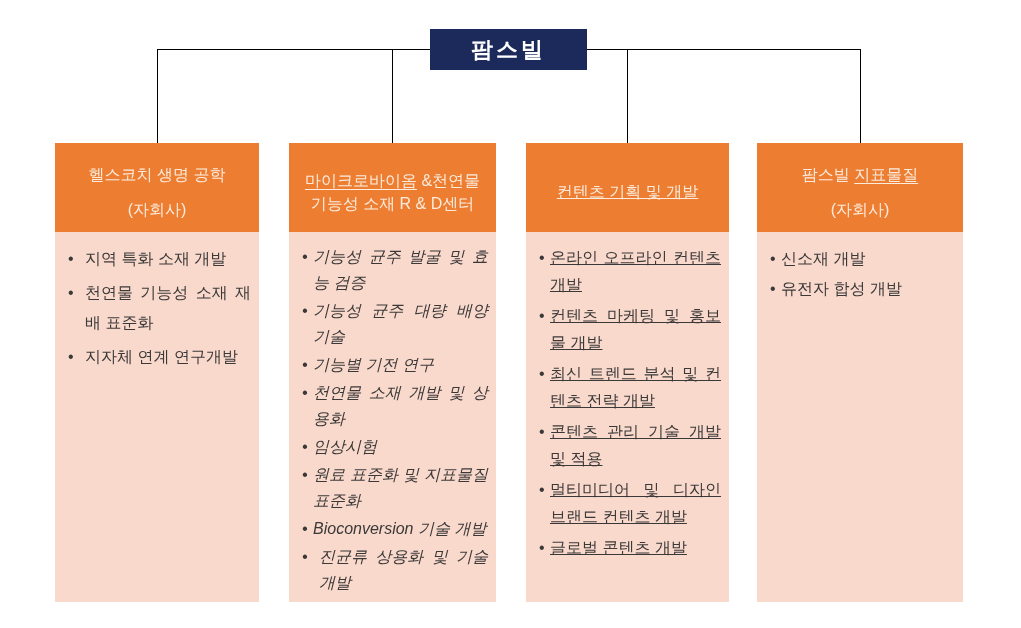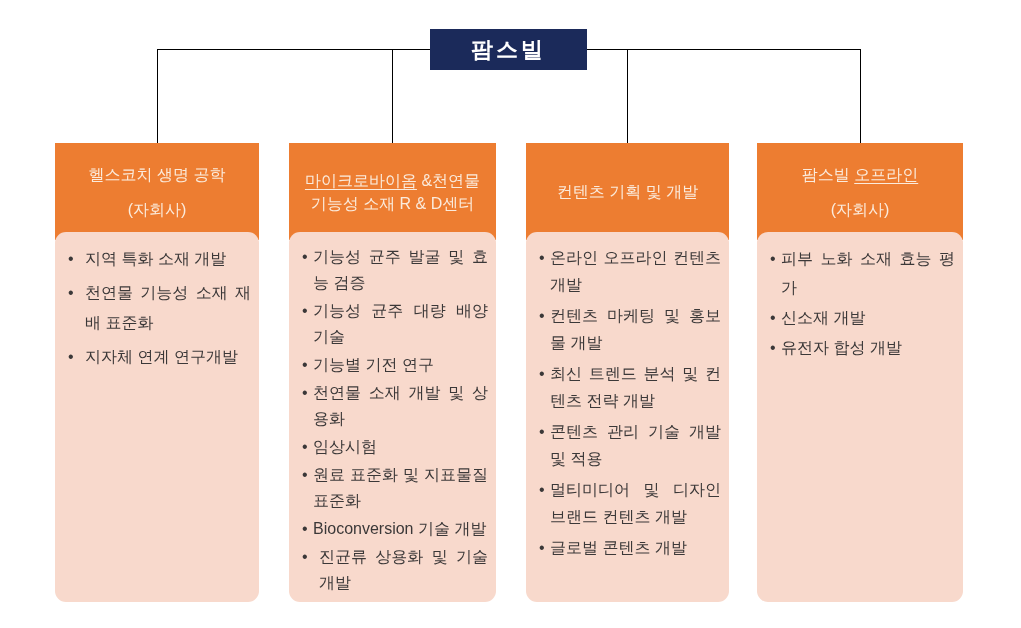--- a/index.html
+++ b/index.html
@@ -35,37 +35,36 @@
     background:#ED7D31; color:#FBEBDC;
     display:flex; flex-direction:column; align-items:center; justify-content:center;
     text-align:center; font-size:16px; line-height:23px;
     padding:0 6px; box-sizing:border-box;
   }
   .col-header .gap2 { height:12px; }
   .col-body {
     position:absolute; top:232px; height:370px;
     background:#F8D9CC; color:#3B3838;
     box-sizing:border-box;
-    border-radius:11px;
   }
   .c1 { left:55px;  width:204px; }
   .c2 { left:289px; width:207px; }
-  .c3 { left:526px; width:203px; }
+  .c3 { left:526px; width:203px;text-decoration:underline; }
   .c4 { left:757px; width:206px; }
 
   .col-body ul { margin:0; padding:12px 8px 0 13px; list-style:none; }
   .col-body li {
     position:relative; padding-left:11px;
     font-size:16px; text-align:justify; word-break:break-all;
   }
   .col-body li::before { content:"\2022"; position:absolute; left:0; }
   .col-body li.sp { padding-left:17px; }
 
   .body1 li { line-height:30px; margin-bottom:4px; }
-  .body2 li { line-height:26px; margin-bottom:2px; }
+  .body2 li { line-height:26px; margin-bottom:2px;font-style:italic; }
   .body3 li { line-height:27px; margin-bottom:4px; }
   .body4 li { line-height:29px; margin-bottom:1px; }
 
   .squiggle {
     text-decoration-line:underline;
     text-decoration-style:wavy;
     text-decoration-color:#D40000;
     text-decoration-thickness:1px;
     text-underline-offset:3px;
     text-decoration:underline;
@@ -123,25 +122,24 @@
       <li>온라인 오프라인 컨텐츠 개발</li>
       <li>컨텐츠 마케팅 및 홍보물 개발</li>
       <li>최신 트렌드 분석 및 컨텐츠 전략 개발</li>
       <li>콘텐츠 관리 기술 개발 및 적용</li>
       <li>멀티미디어 및 디자인 브랜드 컨텐츠 개발</li>
       <li>글로벌 콘텐츠 개발</li>
     </ul>
   </div>
 
   <div class="col-header c4">
-    <div><span>팜스빌 </span><span class="squiggle">오프라인</span></div>
+    <div><span>팜스빌 </span><span class="squiggle">지표물질</span></div>
     <div class="gap2"></div>
     <div>(자회사)</div>
   </div>
   <div class="col-body body4 c4">
     <ul>
-      <li>피부 노화 소재 효능 평가</li>
       <li>신소재 개발</li>
       <li>유전자 합성 개발</li>
     </ul>
   </div>
 
 </div>
 
 </body></html>

